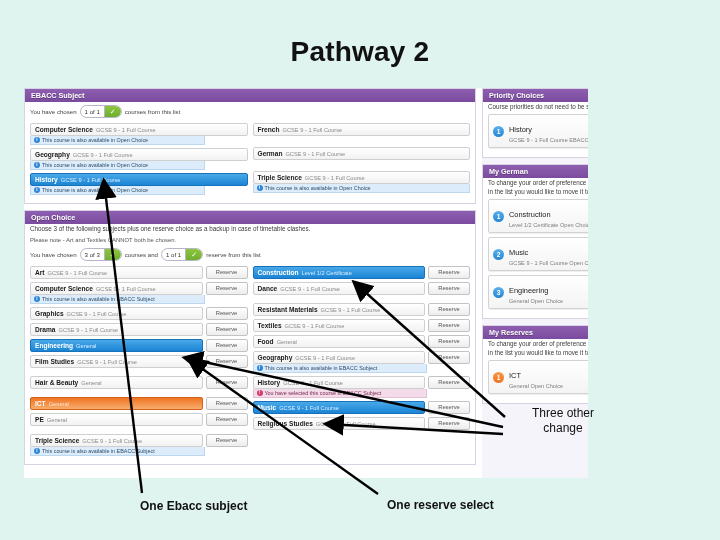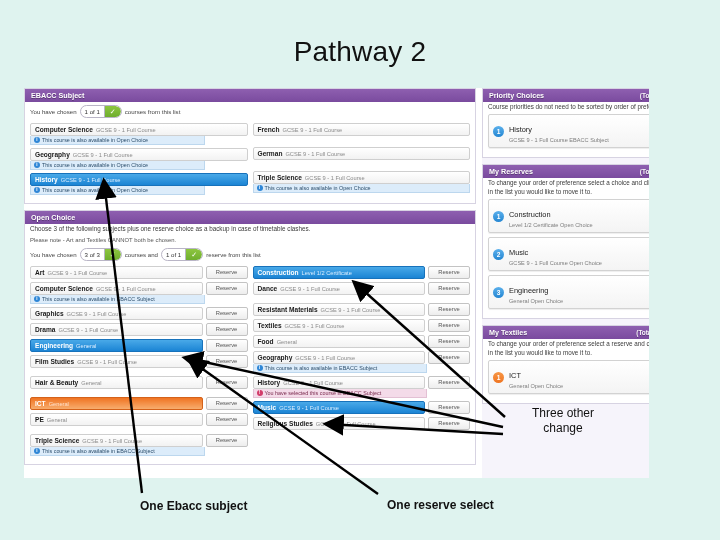--- a/index.html
+++ b/index.html
@@ -7,26 +7,26 @@
     width:720px;height:540px;overflow:hidden;
     background:#dff3ef;
     font-family:"Liberation Sans", sans-serif;
     position:relative;
   }
   .slide{position:absolute;inset:0;}
 
   
   .title{
     position:absolute;left:0;top:36px;width:720px;text-align:center;
-    font-size:28px;color:#111;letter-spacing:.2px;
+    font-size:28px;color:#111;letter-spacing:.2px;font-weight:bold;
   }
 
   
   .shot{
-    position:absolute;left:24px;top:88px;width:625px;height:390px;
+    position:absolute;left:24px;top:88px;width:564px;height:390px;
     background:#ffffff;
     display:flex;gap:6px;
     overflow:hidden;
     filter:blur(.18px);
   }
   .col-left{width:452px;flex:0 0 452px;}
   .col-right{width:218px;flex:0 0 218px;background:#f6f4fb;}
 
   
   .panel{margin:0 0 6px 0;border:1px solid #d7d3e2;background:#fff;}
@@ -376,21 +376,21 @@
             <span class="ctext">
               <span class="ctitle">History</span>
               <span class="cmeta" style="display:block">GCSE 9 - 1 Full Course EBACC Subject</span>
             </span>
           </div>
         </div>
       </div>
 
       <div class="panel">
         <div class="panel-hd">
-          <span>My Reserves</span>
+          <span>My German</span>
           <span class="tot">(Total Choices: 3)</span>
         </div>
         <div class="panel-bd">
           <div class="helptext">To change your order of preference select a choice and click the position in the list you would like to move it to.</div>
           <div class="choice">
             <span class="badge">1</span>
             <span class="ctext">
               <span class="ctitle">Construction</span>
               <span class="cmeta" style="display:block">Level 1/2 Certificate Open Choice</span>
             </span>
@@ -407,21 +407,21 @@
             <span class="ctext">
               <span class="ctitle">Engineering</span>
               <span class="cmeta" style="display:block">General Open Choice</span>
             </span>
           </div>
         </div>
       </div>
 
       <div class="panel">
         <div class="panel-hd">
-          <span>My Textiles</span>
+          <span>My Reserves</span>
           <span class="tot">(Total Reserves: 1)</span>
         </div>
         <div class="panel-bd">
           <div class="helptext">To change your order of preference select a reserve and click the position in the list you would like to move it to.</div>
           <div class="choice">
             <span class="badge orange">1</span>
             <span class="ctext">
               <span class="ctitle">ICT</span>
               <span class="cmeta" style="display:block">General Open Choice</span>
             </span>

